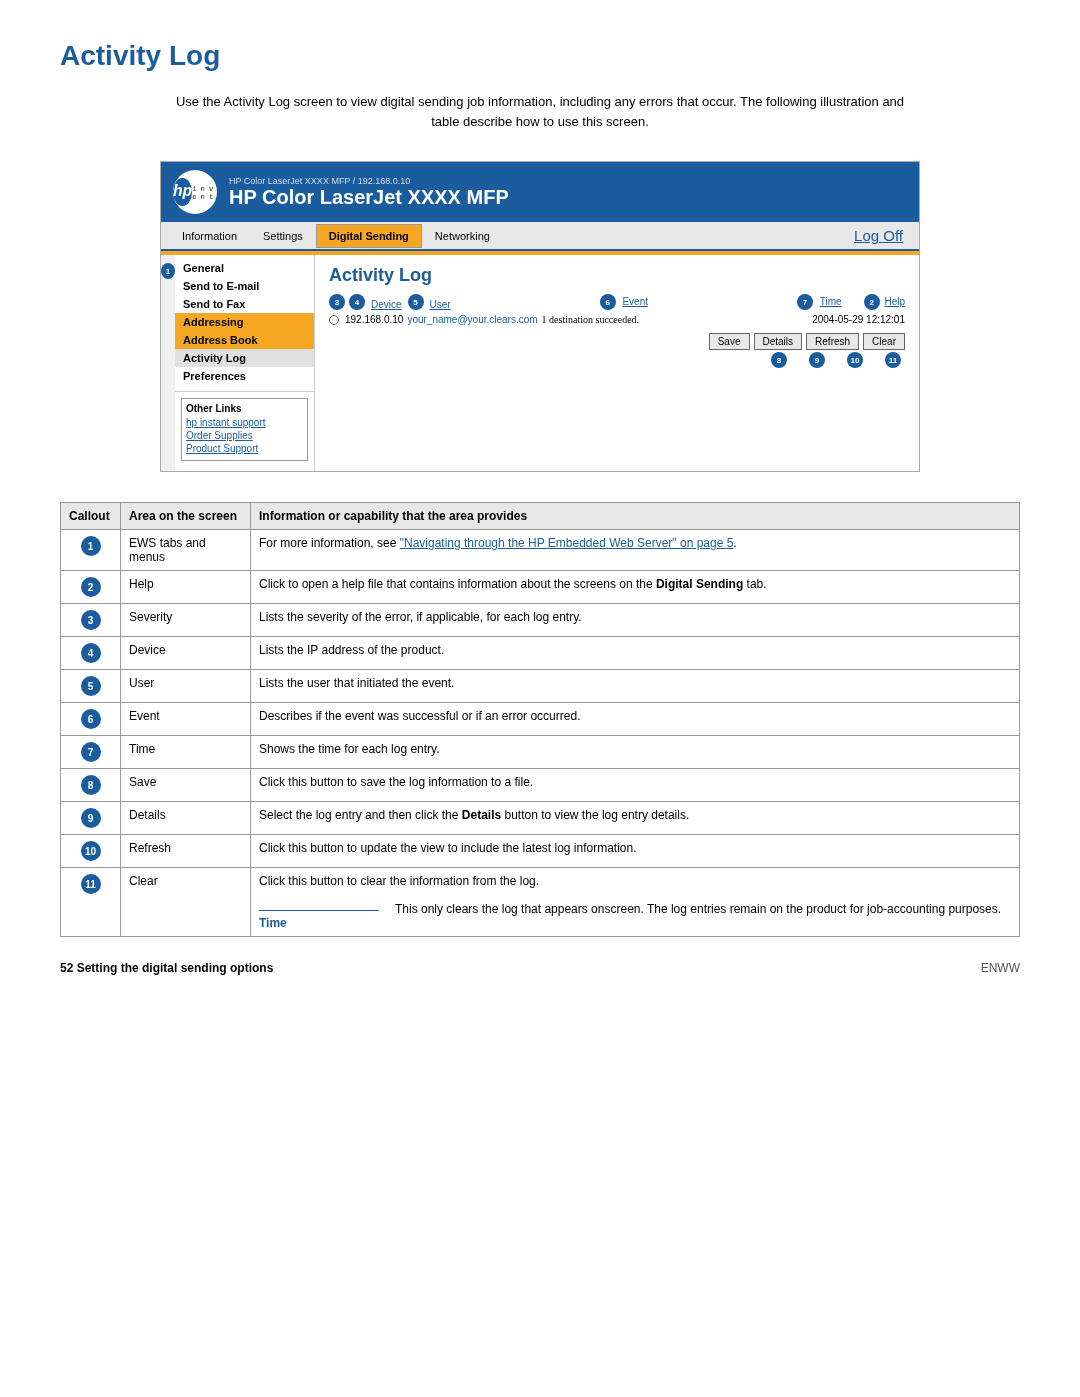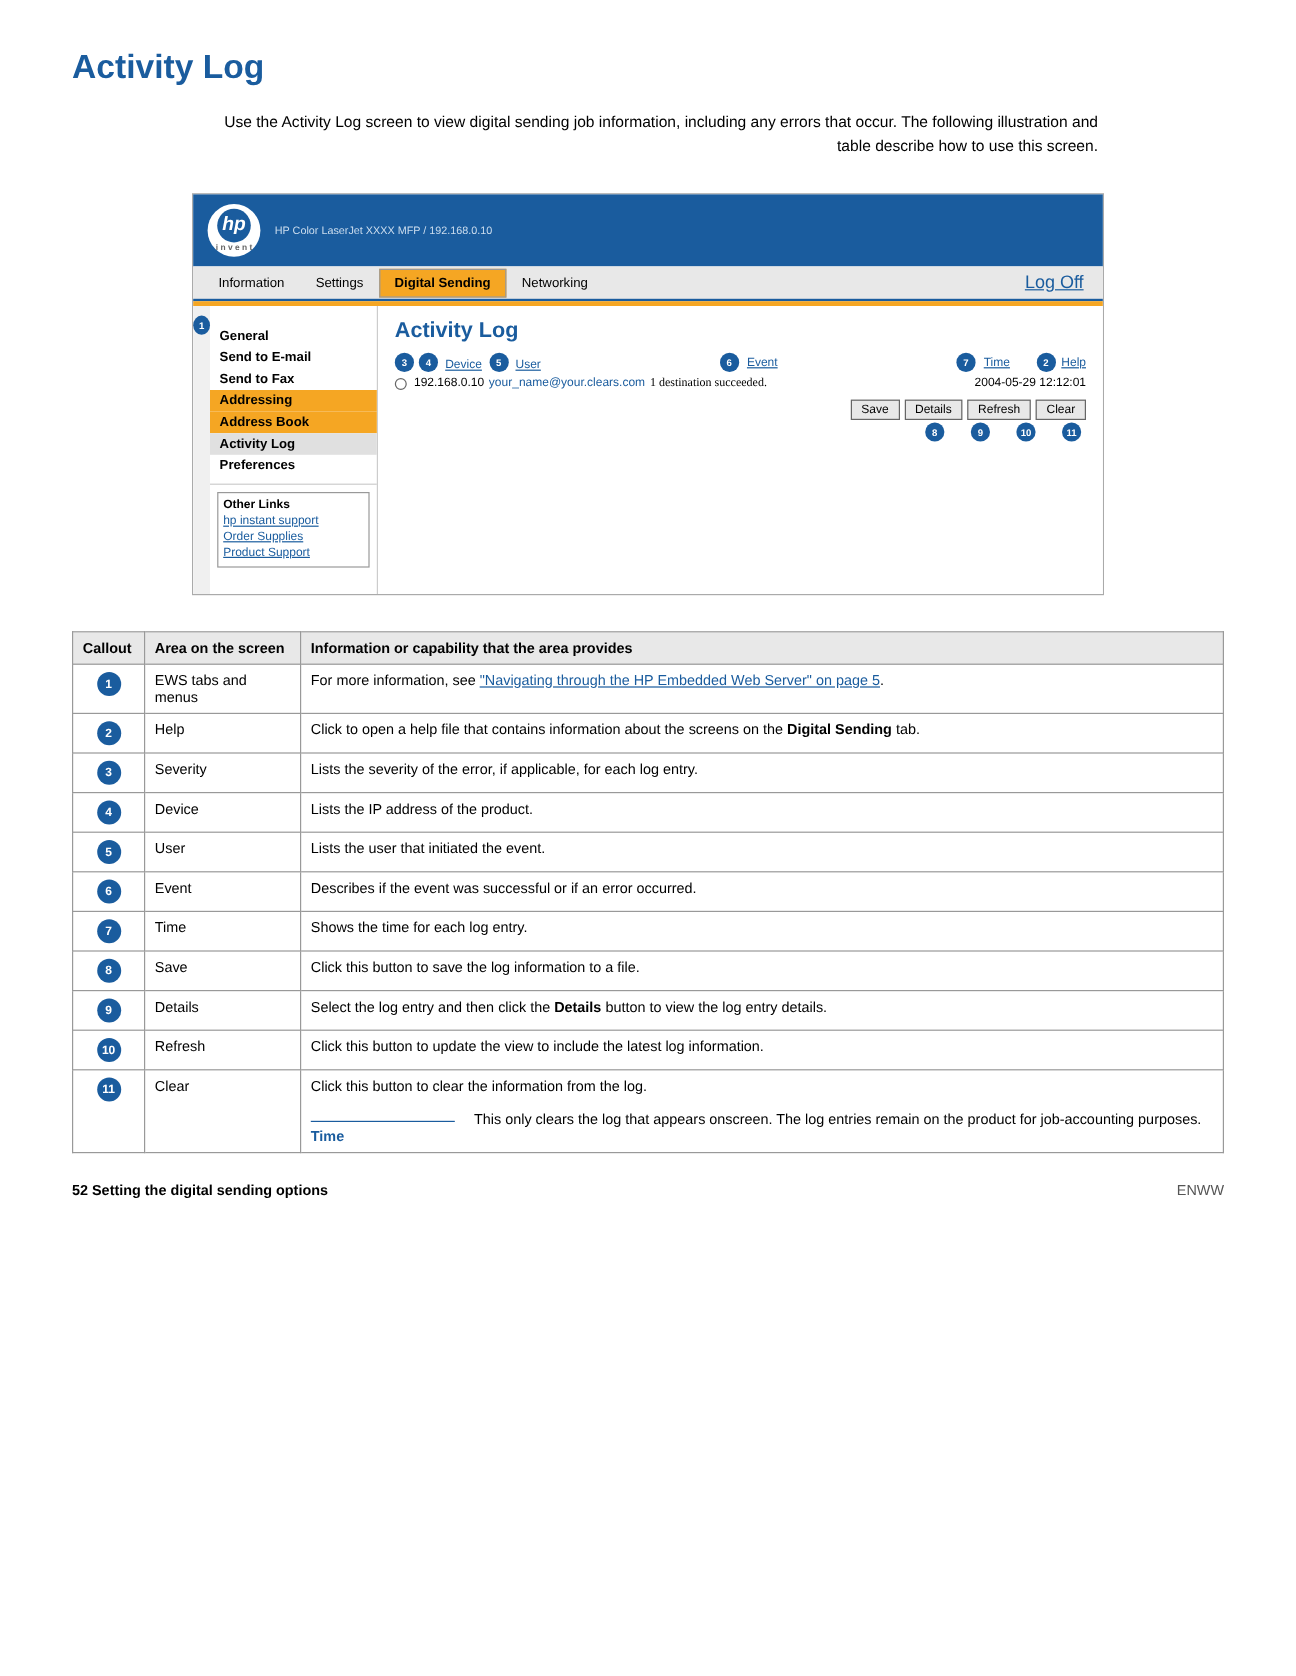--- a/index.html
+++ b/index.html
@@ -12,21 +12,21 @@
       min-height: 1397px;
       padding: 40px 60px 60px 60px;
     }
     h1.page-title {
       color: #1a5c9e;
       font-size: 28px;
       font-weight: bold;
       margin-bottom: 20px;
     }
     .intro-text {
-      text-align: right;
+      text-align: center;
       margin: 0 auto 30px auto;
       max-width: 750px;
       font-size: 13px;
       line-height: 1.5;
     }
 
     
     .screenshot-box {
       border: 1px solid #aaa;
       width: 760px;
@@ -43,24 +43,24 @@
       gap: 12px;
     }
     .hp-logo {
       background: #fff;
       border-radius: 50%;
       width: 44px;
       height: 44px;
       display: flex;
       align-items: center;
       justify-content: center;
-      flex-direction: column;
       font-size: 9px;
       font-weight: bold;
       color: #1a5c9e;
+      font-family: Liberation Mono, monospace;
     }
     .hp-logo .logo-circle {
       width: 28px;
       height: 28px;
       border-radius: 50%;
       background: #1a5c9e;
       display: flex;
       align-items: center;
       justify-content: center;
       color: white;
@@ -117,21 +117,21 @@
     
     .main-area {
       display: flex;
       background: #fff;
     }
 
     
     .sidebar {
       width: 140px;
       border-right: 1px solid #ccc;
-      padding: 16px 0;
+      padding: 4px 0;
     }
     .sidebar-item {
       padding: 3px 8px;
       font-size: 11px;
       cursor: pointer;
       color: #000;
     }
     .sidebar-item.bold { font-weight: bold; }
     .sidebar-item.gold-bg {
       background: #f5a623;
@@ -300,20 +300,21 @@
 
 <div class="screenshot-box">
 
   <div class="hp-header">
     <div class="hp-logo">
       <div class="logo-circle">hp</div>
       <div class="invent">i n v e n t</div>
     </div>
     <div class="hp-header-text">
       <div class="small-text">HP Color LaserJet XXXX MFP / 192.168.0.10</div>
+      <div class="big-text">HP Color LaserJet XXXX MFP</div>
     </div>
   </div>
 
   <div class="nav-tabs">
     <div class="nav-tab">Information</div>
     <div class="nav-tab">Settings</div>
     <div class="nav-tab active">Digital Sending</div>
     <div class="nav-tab">Networking</div>
     <div class="nav-tab-logout">Log Off</div>
   </div>

